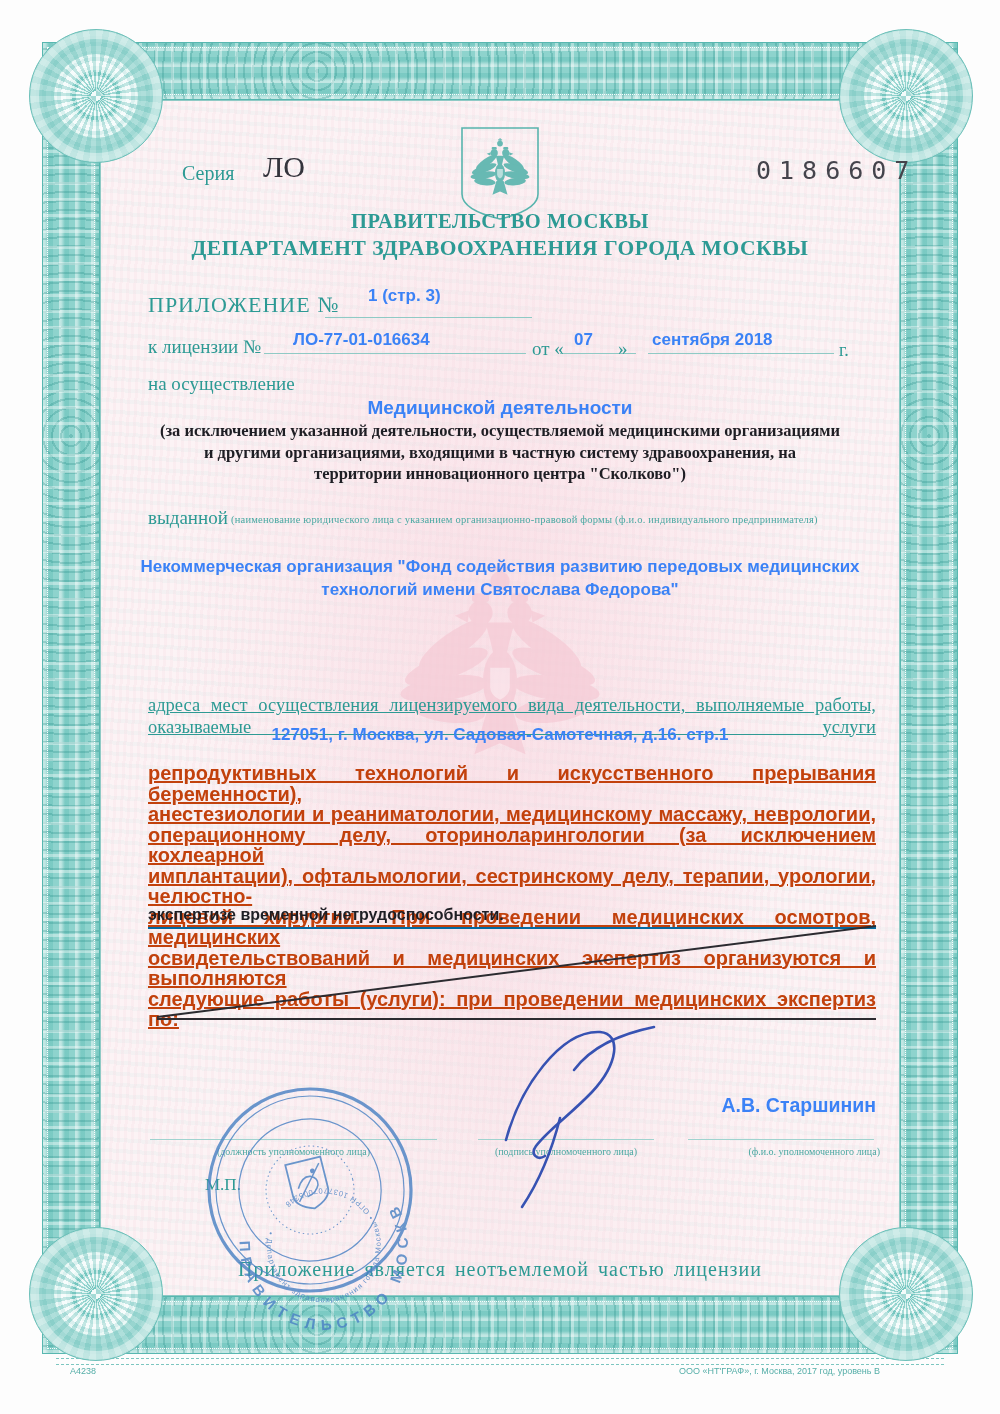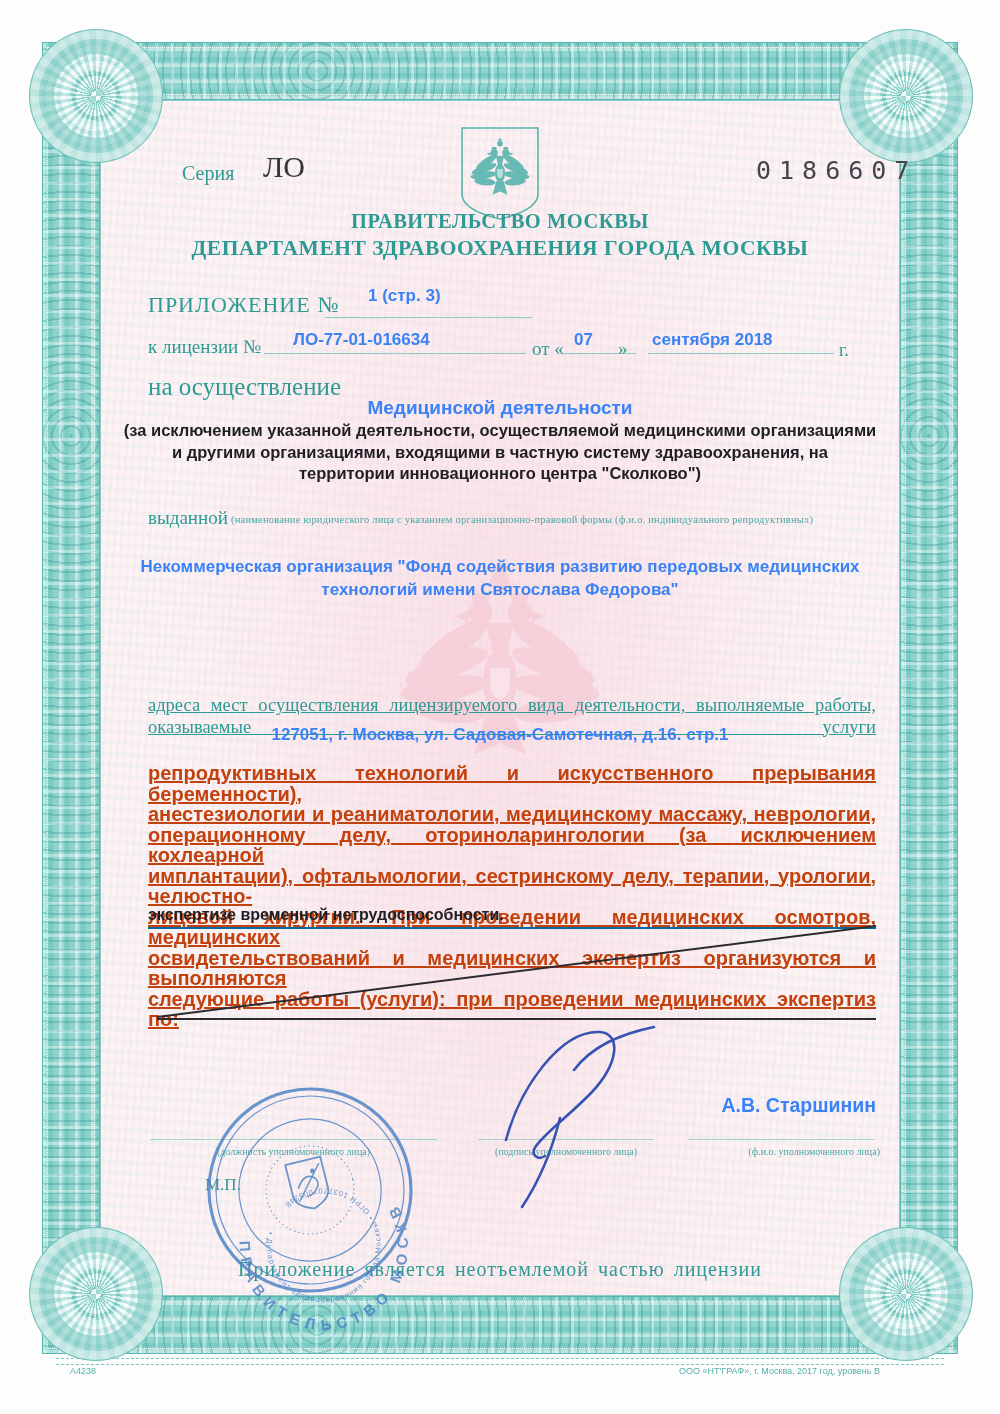--- a/index.html
+++ b/index.html
@@ -72,24 +72,24 @@
   .lic-number{left:293px;top:330px;font-size:17px;}
   .lic-line1{left:264px;top:353px;width:262px;}
   .lic-from{left:532px;top:338px;font-size:19px;}
   .lic-day{left:574px;top:330px;font-size:17px;}
   .lic-line2{left:560px;top:353px;width:76px;}
   .lic-q2{left:618px;top:338px;font-size:19px;}
   .lic-my{left:652px;top:330px;font-size:17px;}
   .lic-line3{left:648px;top:353px;width:186px;}
   .lic-g{left:839px;top:340px;font-size:18px;}
 
-  .act-intro{left:148px;top:373px;font-size:25px;}
+  .act-intro{left:148px;top:373px;font-size:19px;}
   .act-title{left:100px;top:397px;width:800px;font-size:19px;text-align:center;}
   .act-exc{left:120px;top:420px;width:760px;font-size:16.5px;font-weight:600;line-height:21.5px;
-      font-family:Liberation Sans, sans-serif;color:#1e1e24;}
+      font-family:Liberation Serif, serif;color:#1e1e24;}
 
   .iss-label{left:148px;top:507px;font-size:19px;}
   .iss-caption{left:231px;top:514px;width:650px;font-size:10.5px;letter-spacing:.2px;}
   .iss-org{left:130px;top:555px;width:740px;font-size:17px;line-height:23px;}
 
   .adr-label{left:148px;top:695px;width:728px;font-size:18.5px;line-height:21.5px;}
   .adr-value{left:130px;top:725px;width:740px;font-size:17px;}
 
   .works-body{left:148px;top:763px;width:728px;font-size:20px;line-height:20.5px;
       font-family:"Liberation Sans",sans-serif;font-weight:bold;color:#c2410c;}
@@ -189,21 +189,21 @@
   <div class="line lic-line3"></div>
   <div class="txt t-teal lic-g">г.</div>
 
   <div class="txt t-teal act-intro">на осуществление</div>
   <div class="txt t-fill ctr act-title">Медицинской деятельности</div>
   <div class="txt ctr pre act-exc">(за исключением указанной деятельности, осуществляемой медицинскими организациями
 и другими организациями, входящими в частную систему здравоохранения, на
 территории инновационного центра "Сколково")</div>
 
   <div class="txt t-teal iss-label">выданной</div>
-  <div class="txt t-teal-sm iss-caption">(наименование юридического лица с указанием организационно-правовой формы  (ф.и.о. индивидуального репродуктивных)</div>
+  <div class="txt t-teal-sm iss-caption">(наименование юридического лица с указанием организационно-правовой формы  (ф.и.о. индивидуального предпринимателя)</div>
   <div class="txt t-fill ctr pre iss-org">Некоммерческая организация "Фонд содействия развитию передовых медицинских
 технологий имени Святослава Федорова"</div>
 
   <div class="txt t-teal pre just adr-label">адреса мест осуществления лицензируемого вида деятельности, выполняемые работы,
 оказываемые услуги</div>
   <div class="txt t-fill ctr adr-value">127051, г. Москва, ул. Садовая-Самотечная, д.16. стр.1</div>
 
   <div class="txt pre just works-body">репродуктивных технологий и искусственного прерывания беременности),
 анестезиологии и реаниматологии, медицинскому массажу, неврологии,
 операционному делу, оториноларингологии (за исключением кохлеарной

